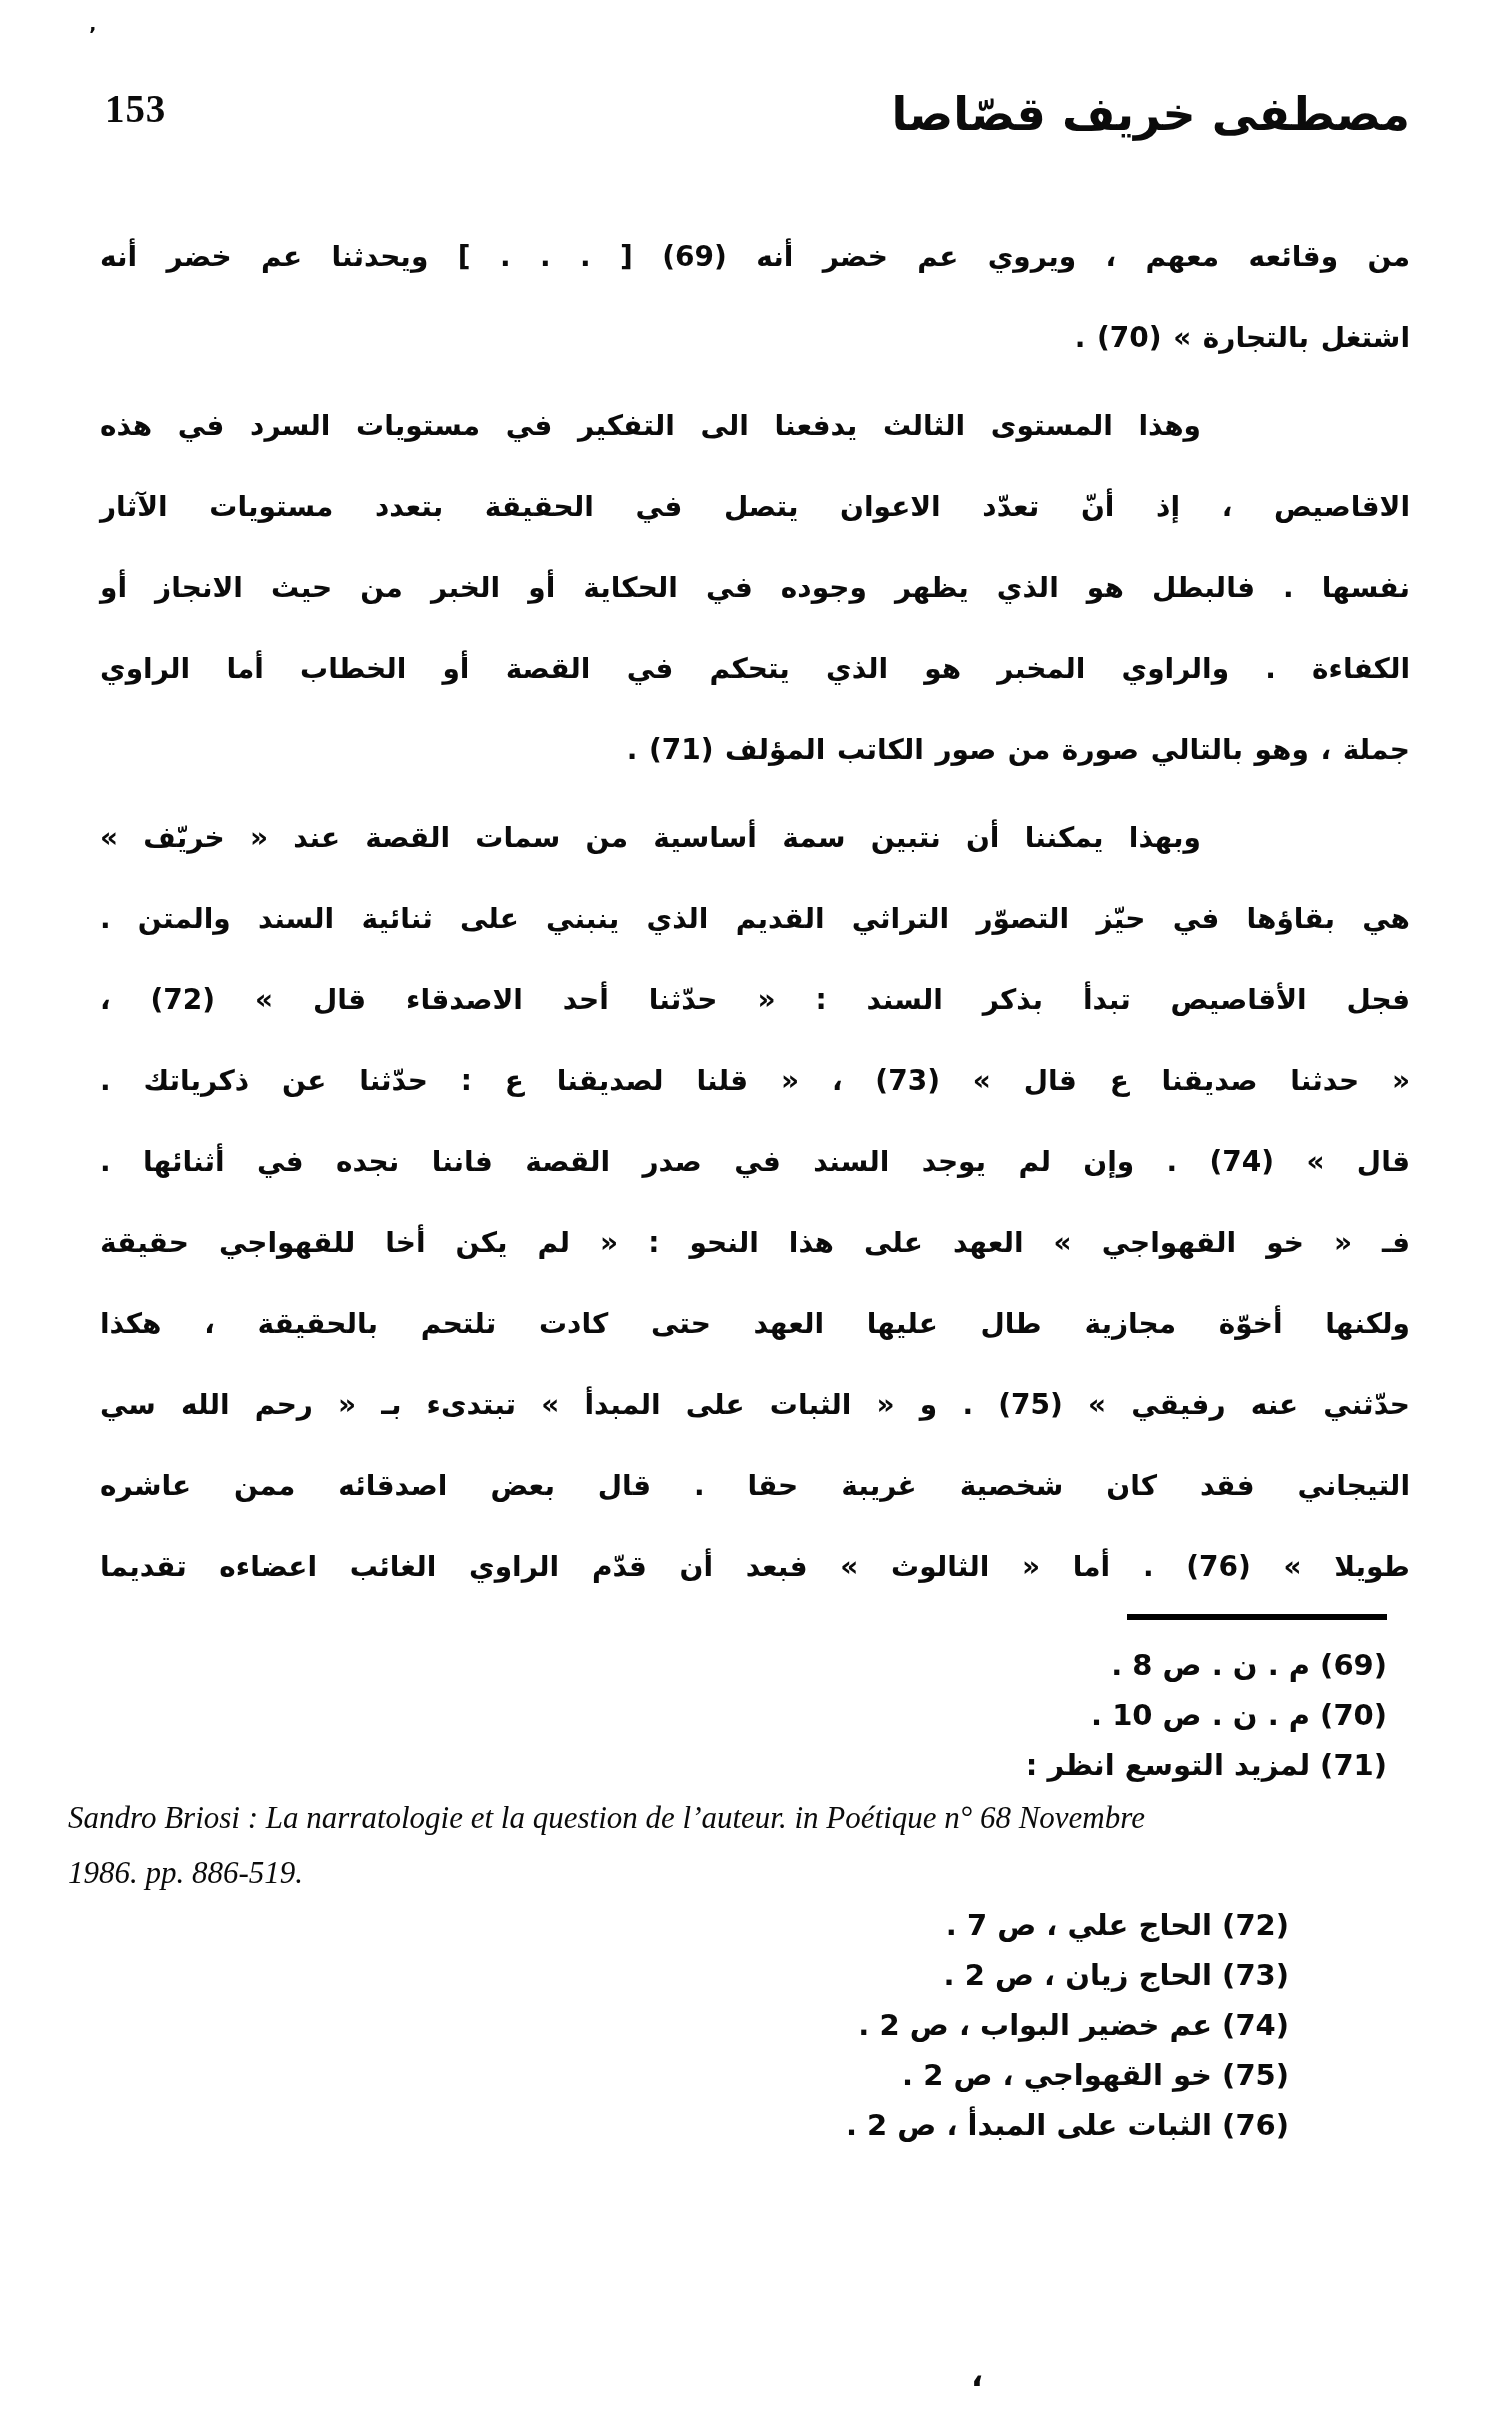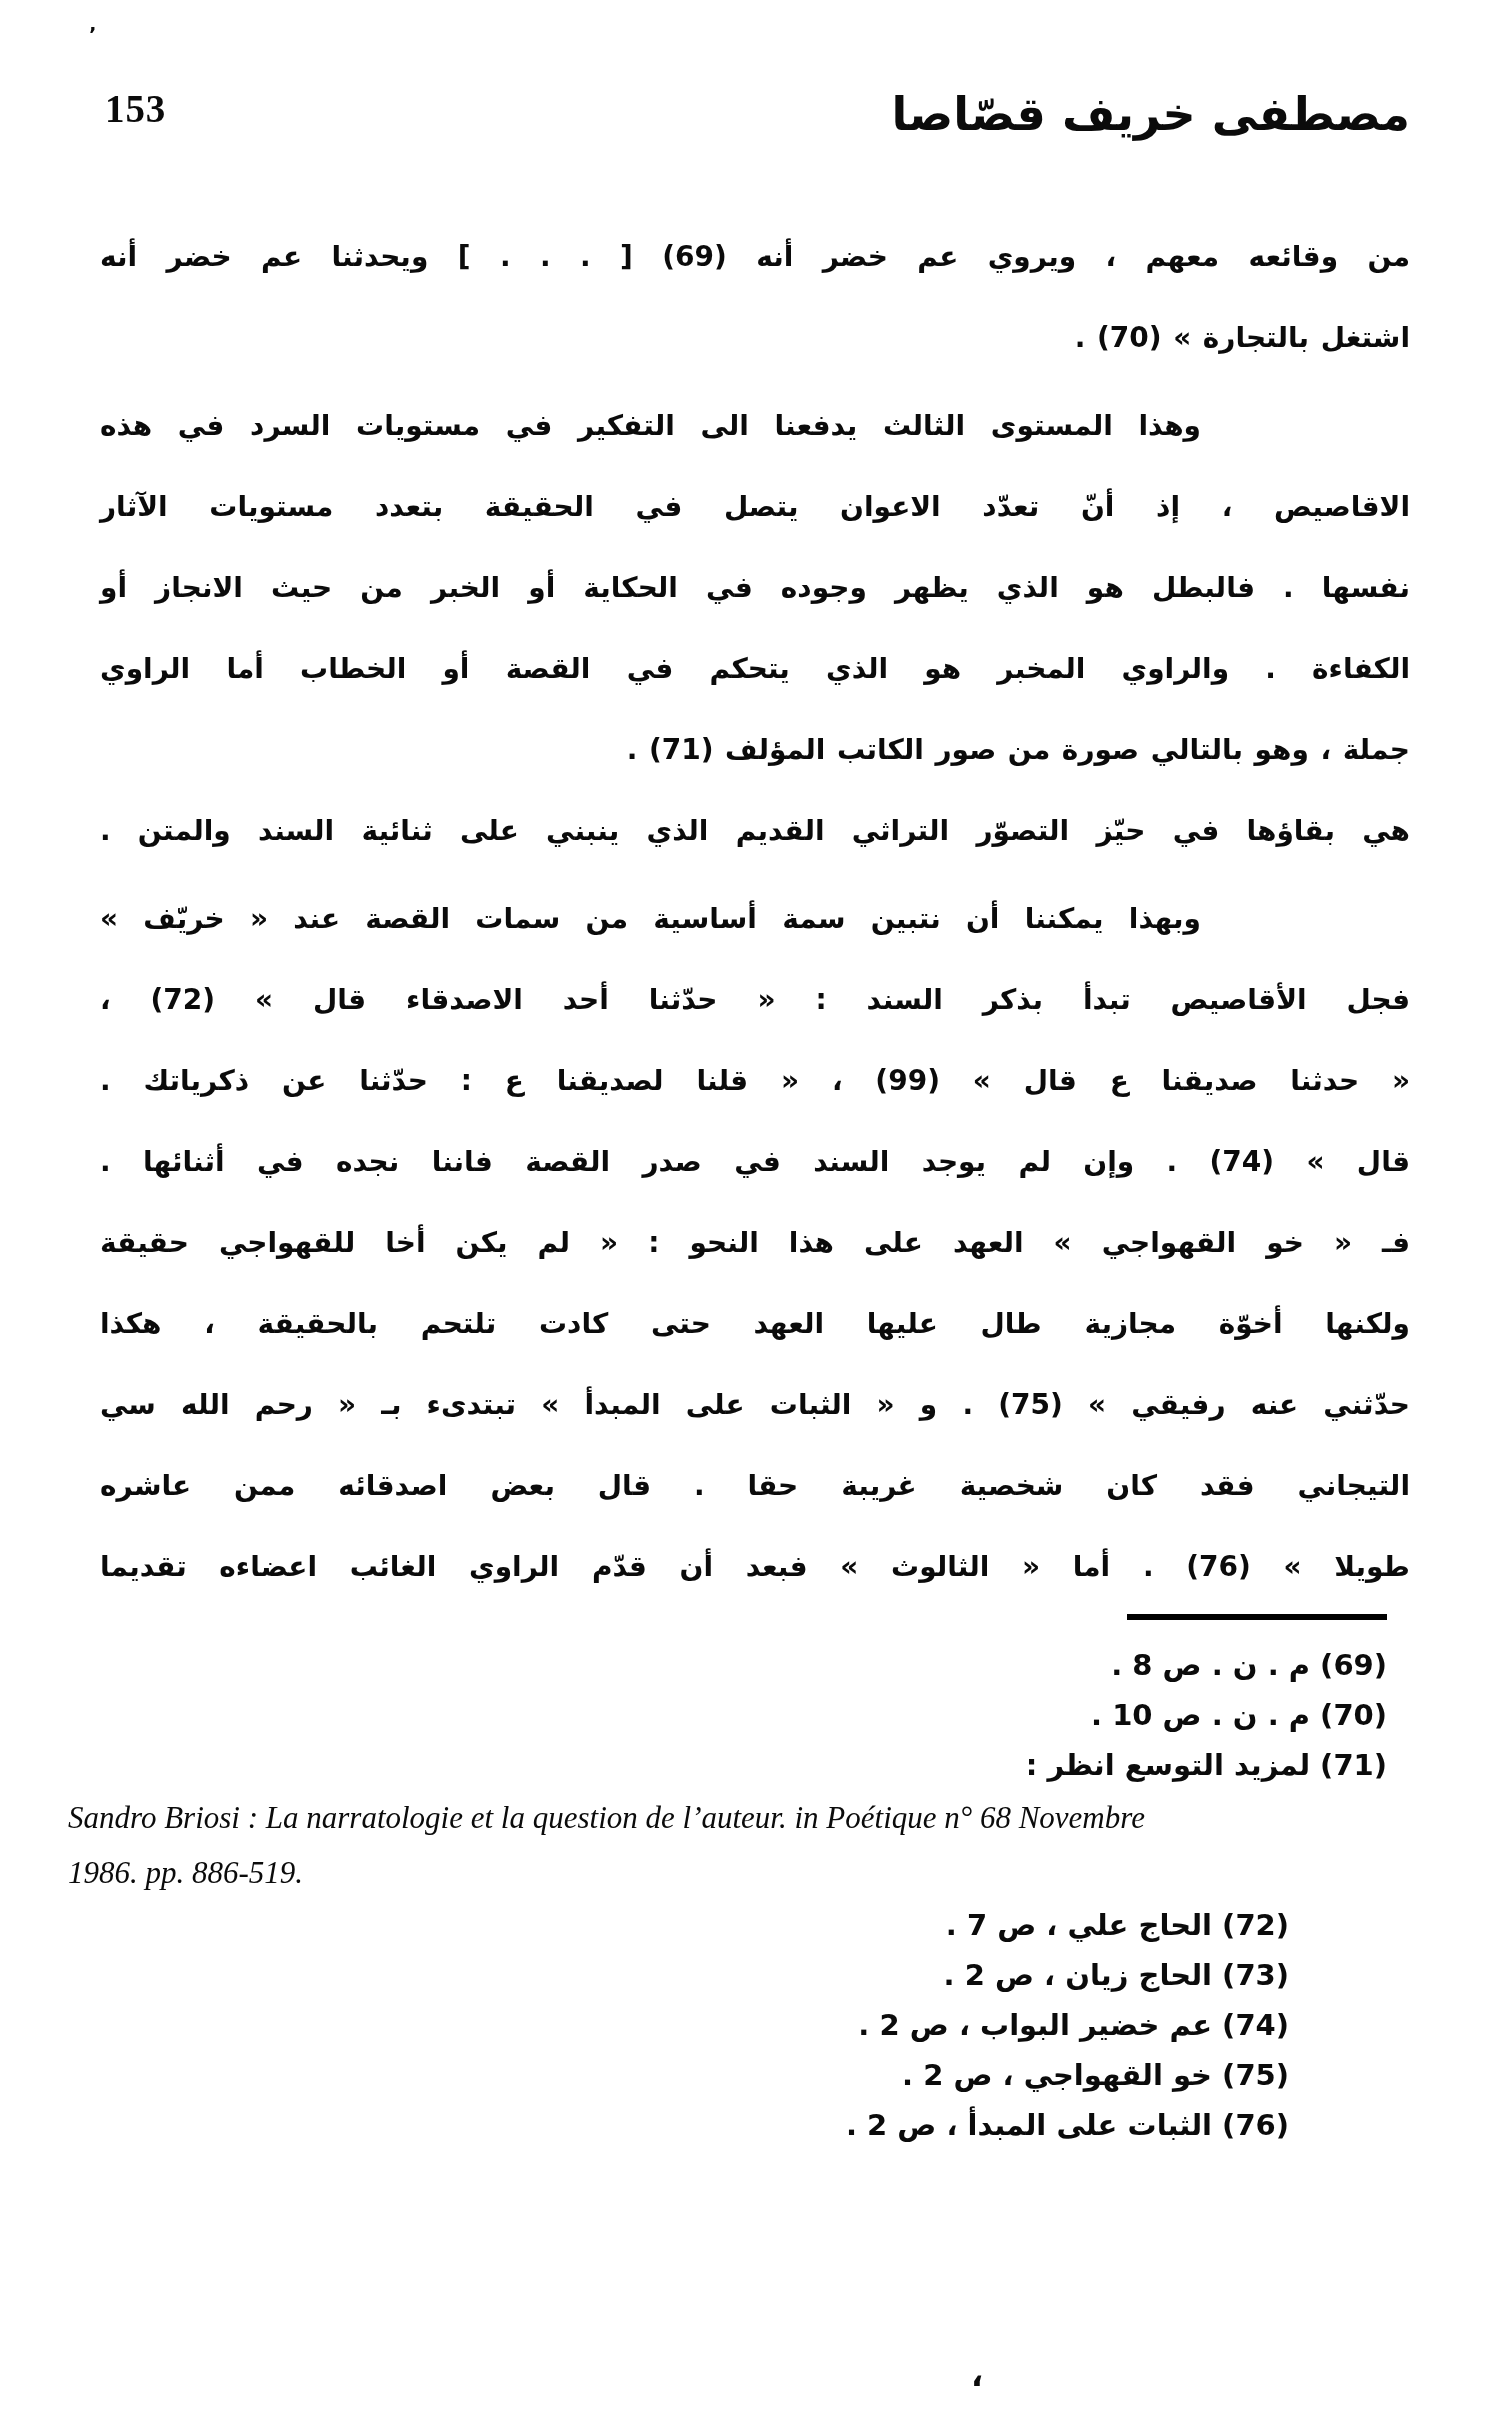--- a/index.html
+++ b/index.html
@@ -79,24 +79,24 @@
   </div>
 
   <div class="body-text">
     <div class="bline">من وقائعه معهم ، ويروي عم خضر أنه (69) [ . . . ] ويحدثنا عم خضر أنه</div>
     <div class="bline short">اشتغل بالتجارة » (70) .</div>
     <div class="bline indent pstart">وهذا المستوى الثالث يدفعنا الى التفكير في مستويات السرد في هذه</div>
     <div class="bline">الاقاصيص ، إذ أنّ تعدّد الاعوان يتصل في الحقيقة بتعدد مستويات الآثار</div>
     <div class="bline">نفسها . فالبطل هو الذي يظهر وجوده في الحكاية أو الخبر من حيث الانجاز أو</div>
     <div class="bline">الكفاءة . والراوي المخبر هو الذي يتحكم في القصة أو الخطاب أما الراوي</div>
     <div class="bline short">جملة ، وهو بالتالي صورة من صور الكاتب المؤلف (71) .</div>
+    <div class="bline indent pstart">وبهذا يمكننا أن نتبين سمة أساسية من سمات القصة عند « خريّف »</div>
     <div class="bline">هي بقاؤها في حيّز التصوّر التراثي القديم الذي ينبني على ثنائية السند والمتن .</div>
-    <div class="bline indent pstart">وبهذا يمكننا أن نتبين سمة أساسية من سمات القصة عند « خريّف »</div>
     <div class="bline">فجل الأقاصيص تبدأ بذكر السند : « حدّثنا أحد الاصدقاء قال » (72) ،</div>
-    <div class="bline">« حدثنا صديقنا ع قال » (99) ، « قلنا لصديقنا ع : حدّثنا عن ذكرياتك .</div>
+    <div class="bline">« حدثنا صديقنا ع قال » (73) ، « قلنا لصديقنا ع : حدّثنا عن ذكرياتك .</div>
     <div class="bline">قال » (74) . وإن لم يوجد السند في صدر القصة فاننا نجده في أثنائها .</div>
     <div class="bline">فـ « خو القهواجي » العهد على هذا النحو : « لم يكن أخا للقهواجي حقيقة</div>
     <div class="bline">ولكنها أخوّة مجازية طال عليها العهد حتى كادت تلتحم بالحقيقة ، هكذا</div>
     <div class="bline">حدّثني عنه رفيقي » (75) . و « الثبات على المبدأ » تبتدىء بـ « رحم الله سي</div>
     <div class="bline">التيجاني فقد كان شخصية غريبة حقا . قال بعض اصدقائه ممن عاشره</div>
     <div class="bline">طويلا » (76) . أما « الثالوث » فبعد أن قدّم الراوي الغائب اعضاءه تقديما</div>
   </div>
 
   <div class="footnotes">
     <div class="fn-rule"></div>

